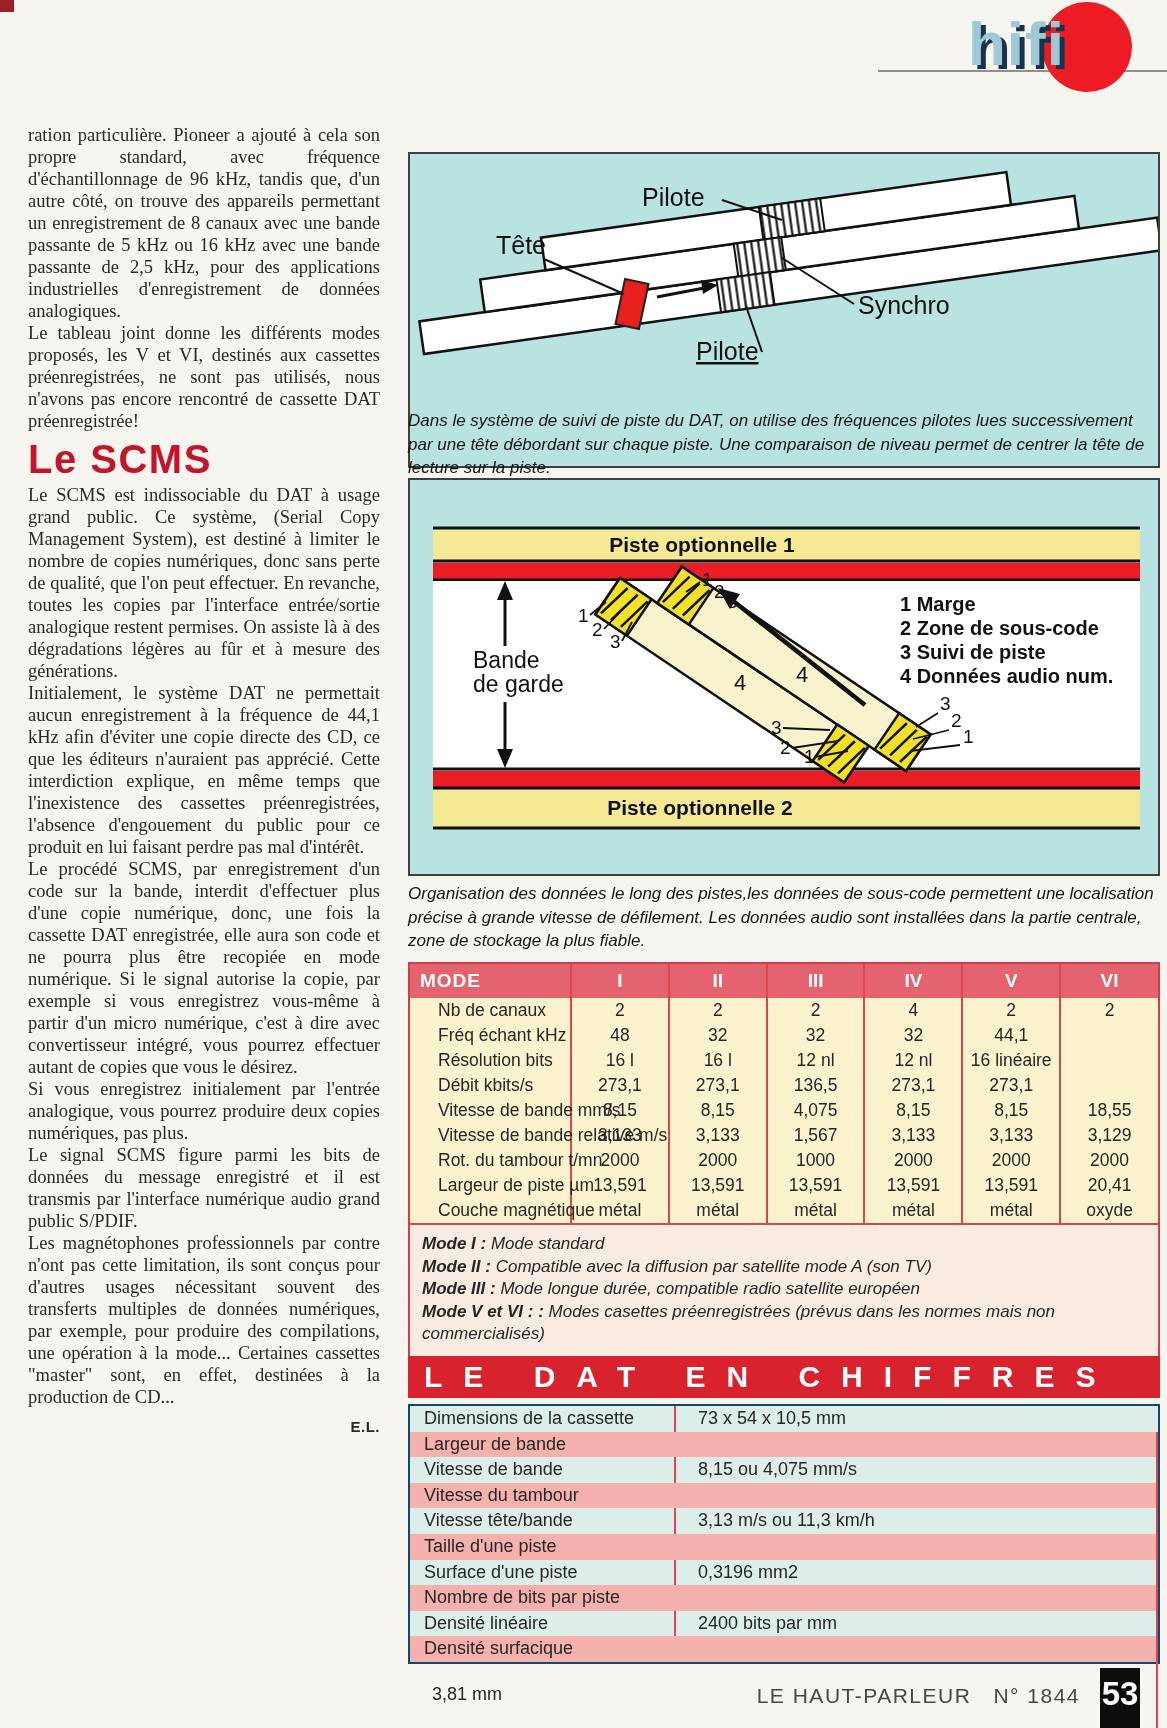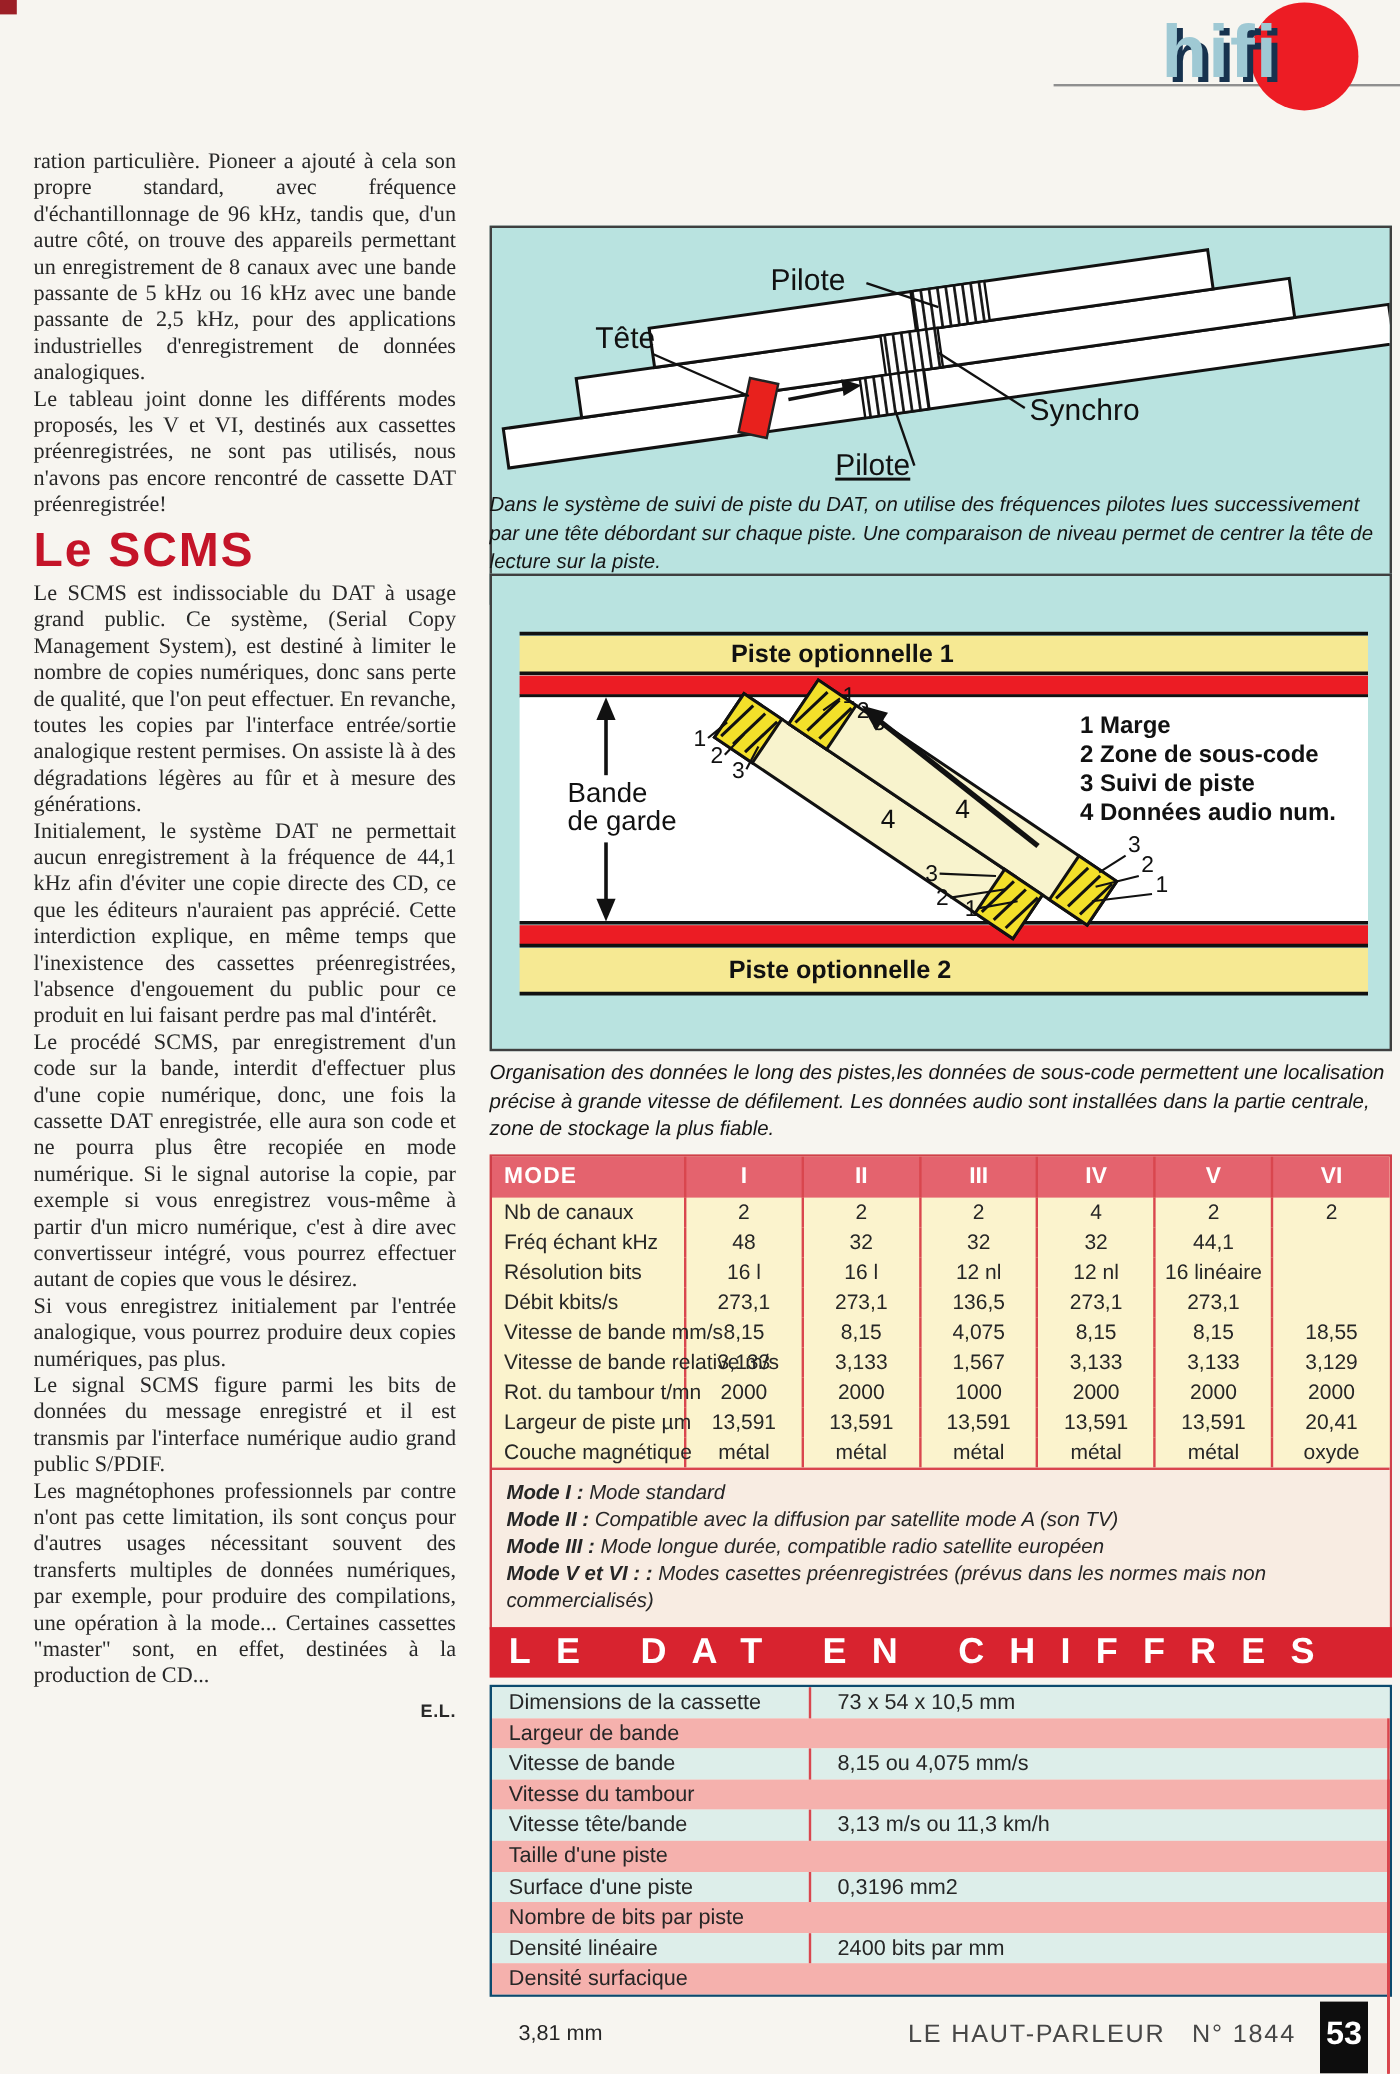--- a/index.html
+++ b/index.html
@@ -23,39 +23,39 @@
     text-align:justify;color:#282828;
   }
   .left-col p{margin:0;}
   .scms-heading{
     font-family:"Liberation Sans",sans-serif;font-weight:bold;font-size:40px;
     color:#c41428;margin:16px 0 14px 0;letter-spacing:1.5px;text-align:left;
   }
   .signature{font-family:"Liberation Sans",sans-serif;font-weight:bold;font-size:15px;text-align:right;margin-top:8px;letter-spacing:0.5px;}
   
   .fig{position:absolute;left:408px;width:752px;background:#b9e3e0;border:2px solid #3f3f3f;box-sizing:border-box;}
-  #fig1{top:152px;height:316px;margin-top:36px;}
+  #fig1{top:152px;height:316px;}
   #fig2{top:478px;height:398px;}
   .fig svg{display:block;}
   .caption{
     position:absolute;left:408px;width:752px;font-style:italic;font-size:17px;
     line-height:23.5px;color:#151515;text-align:left;
   }
   #caption1{top:409px;}
   #caption2{top:882px;}
   
   .mode-wrap{position:absolute;left:408px;top:962px;width:752px;border:2px solid #cf3f48;box-sizing:border-box;background:#f8ece2;}
   table.mode{width:100%;border-collapse:collapse;background:#fbf3cd;font-size:17.5px;table-layout:fixed;}
   table.mode th{
     background:#e4636e;color:#fff;font-weight:bold;font-size:19px;height:34px;
     text-align:center;border-left:2px solid #d9464e;padding:0;
   }
   table.mode th.label-col{text-align:left;padding-left:10px;border-left:none;width:150px;letter-spacing:1px;}
   table.mode td{height:25px;text-align:center;border-left:2px solid #d9464e;padding:0;white-space:nowrap;}
-  table.mode td.label-cell{text-align:left;padding-left:10px;border-left:none;}
+  table.mode td.label-cell{text-align:left;padding-left:28px;border-left:none;}
   .mode-notes{padding:8px 12px 10px 12px;font-style:italic;font-size:17px;line-height:22.5px;border-top:2px solid #d9464e;background:#f8ece2;}
   .mode-notes .note-term{font-weight:bold;}
   
   .chiffres-banner{
     position:absolute;left:408px;top:1356px;width:752px;height:42px;box-sizing:border-box;
     background:#d8232f;color:#fff;font-weight:bold;font-size:30px;line-height:42px;
     letter-spacing:21px;padding-left:16px;white-space:nowrap;overflow:hidden;
   }
   .chiffres-table{position:absolute;left:408px;top:1404px;width:752px;border:2px solid #0c4a6e;box-sizing:border-box;}
   .c-row{display:flex;height:25.6px;line-height:25.6px;font-size:18px;}
@@ -63,21 +63,21 @@
   .c-row.pink{background:#f5b1ad;flex-direction:column;}
   .c-label{flex:0 0 250px;padding-left:14px;border-right:2px solid #d9464e;white-space:nowrap;}
   .c-value{padding-left:22px;white-space:nowrap;}
   
   .footer-line{
     position:absolute;left:0;top:1684px;width:1080px;text-align:right;
     font-size:21px;letter-spacing:1.5px;color:#474747;white-space:pre;
   }
   .page-badge{
     position:absolute;left:1100px;top:1668px;width:40px;height:60px;background:#0d0d0d;
-    color:#fff;font-weight:bold;font-size:27px;text-align:center;line-height:52px;
+    color:#fff;font-weight:bold;font-size:33px;text-align:center;line-height:52px;
   }
   
   text{font-family:"Liberation Sans",sans-serif;fill:#111;}
 </style>
 </head>
 <body>
 
 <div class="corner-mark"></div>
 
 <div class="logo-rule"></div>

